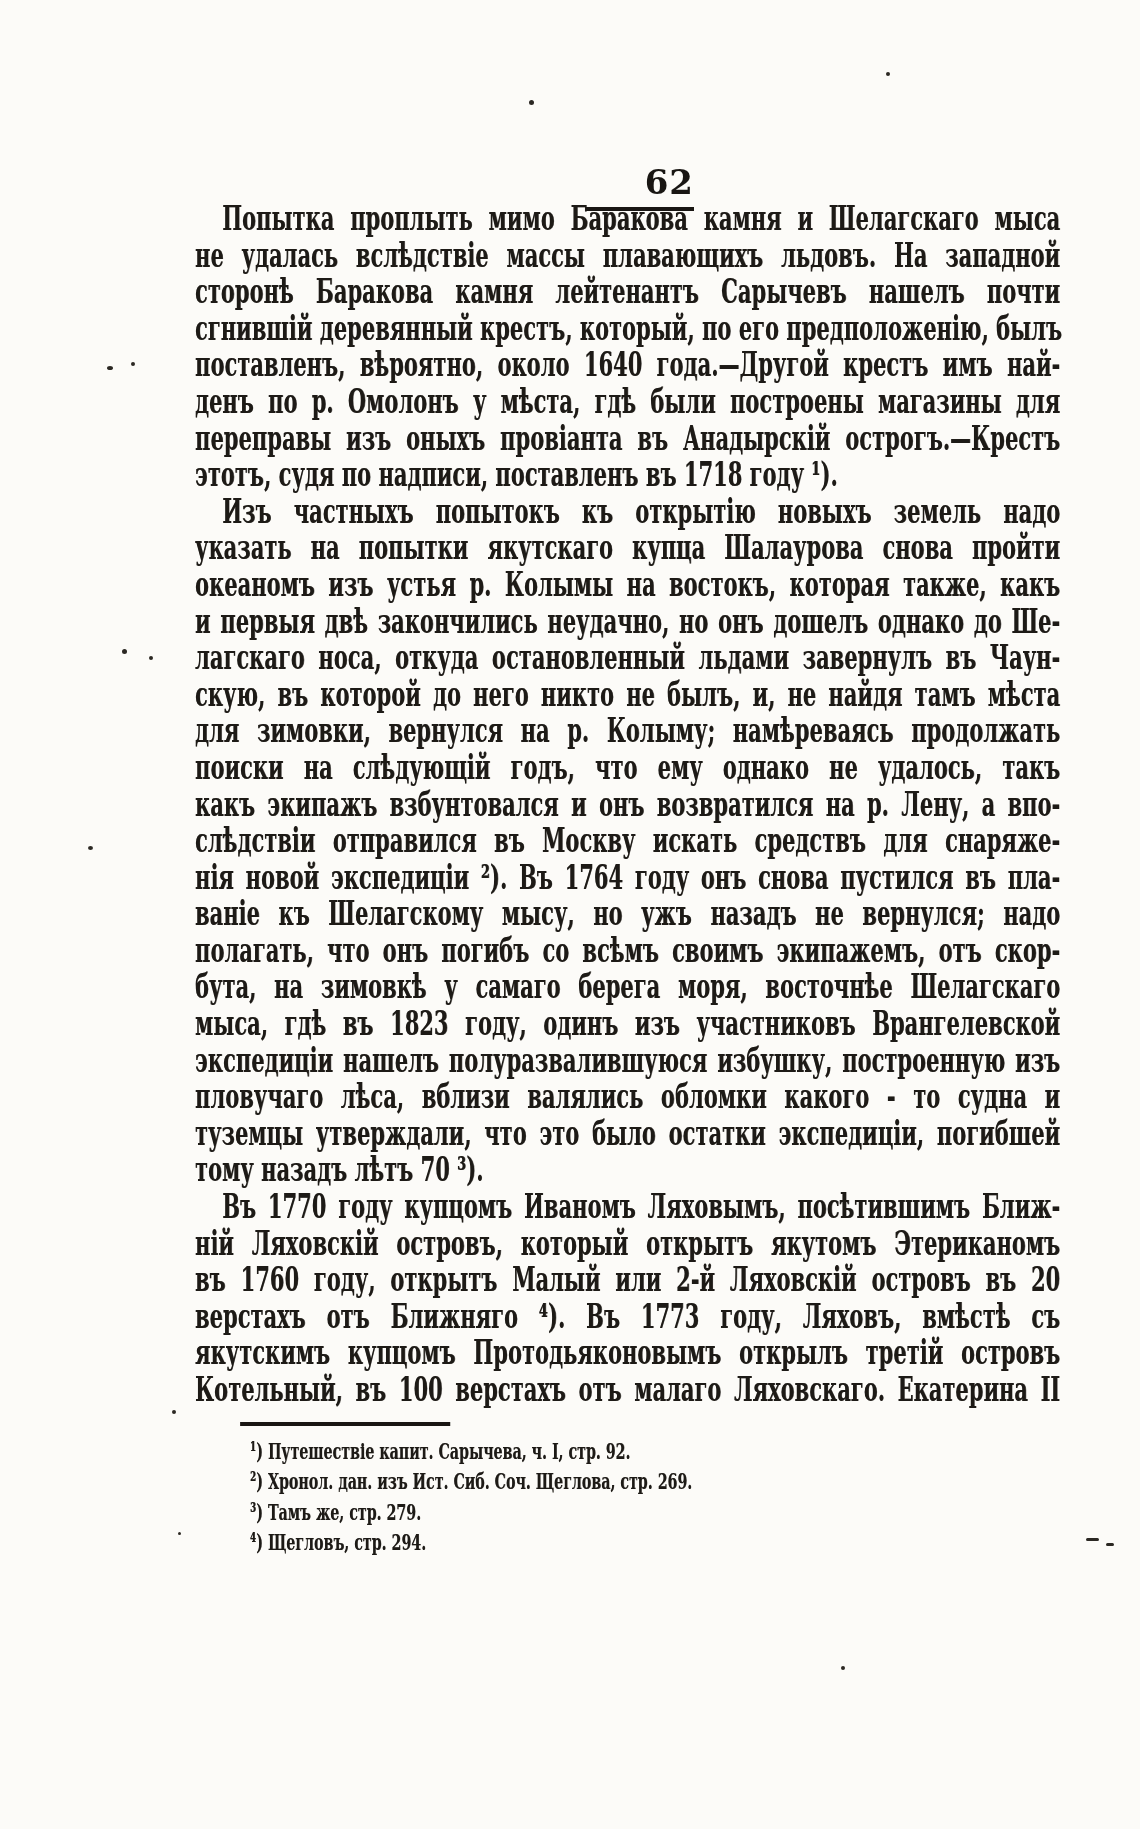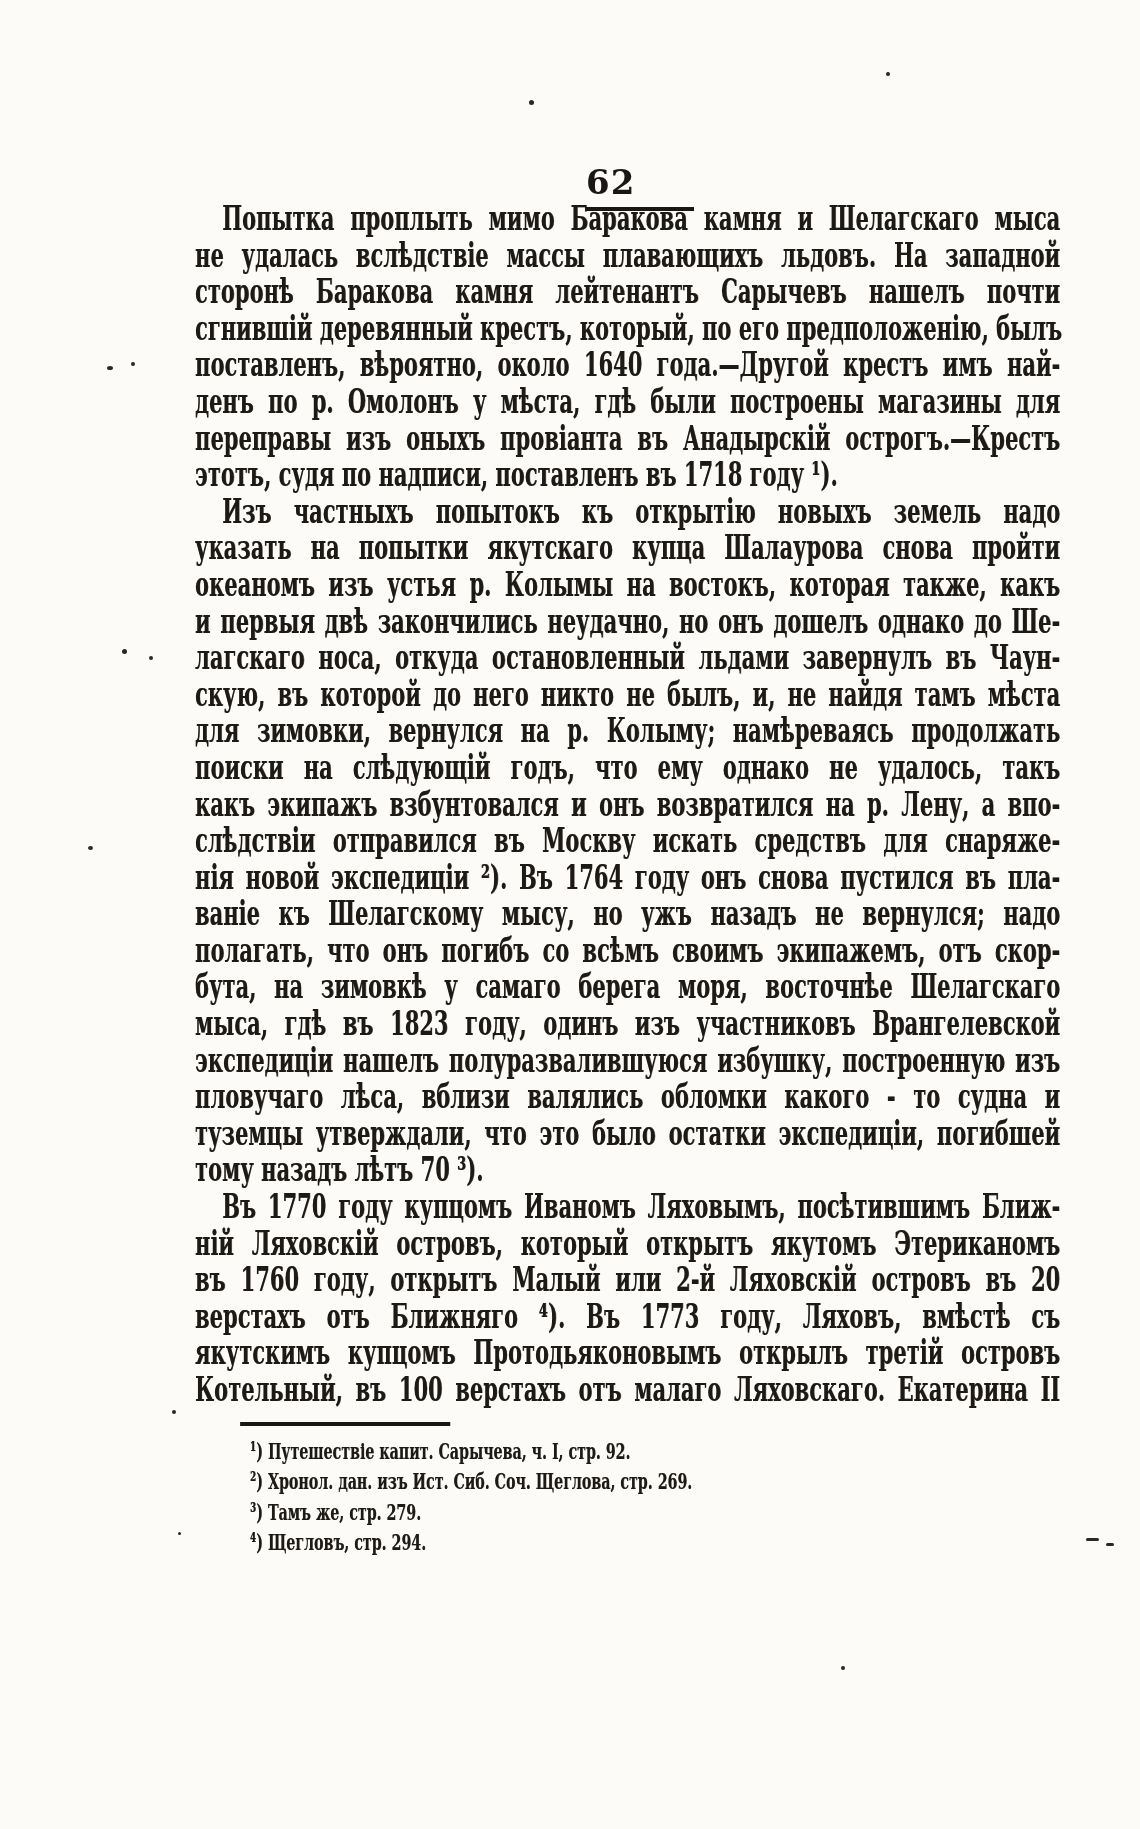--- a/index.html
+++ b/index.html
@@ -15,21 +15,21 @@
     background: #fcfbf8;
     overflow: hidden;
     color: #1d1a16;
   }
   
   .page-number-wrap {
     position: absolute;
     left: 586px;
     top: 163px;
     width: 108px;
-    text-align: left;
+    text-align: right;
     font-family: "DejaVu Serif", serif;
     font-weight: bold;
     font-size: 34px;
     line-height: 38px;
     letter-spacing: 1px;
     border-bottom: 4px solid #191613;
     padding-bottom: 6px;
     color: #191613;
   }
   

